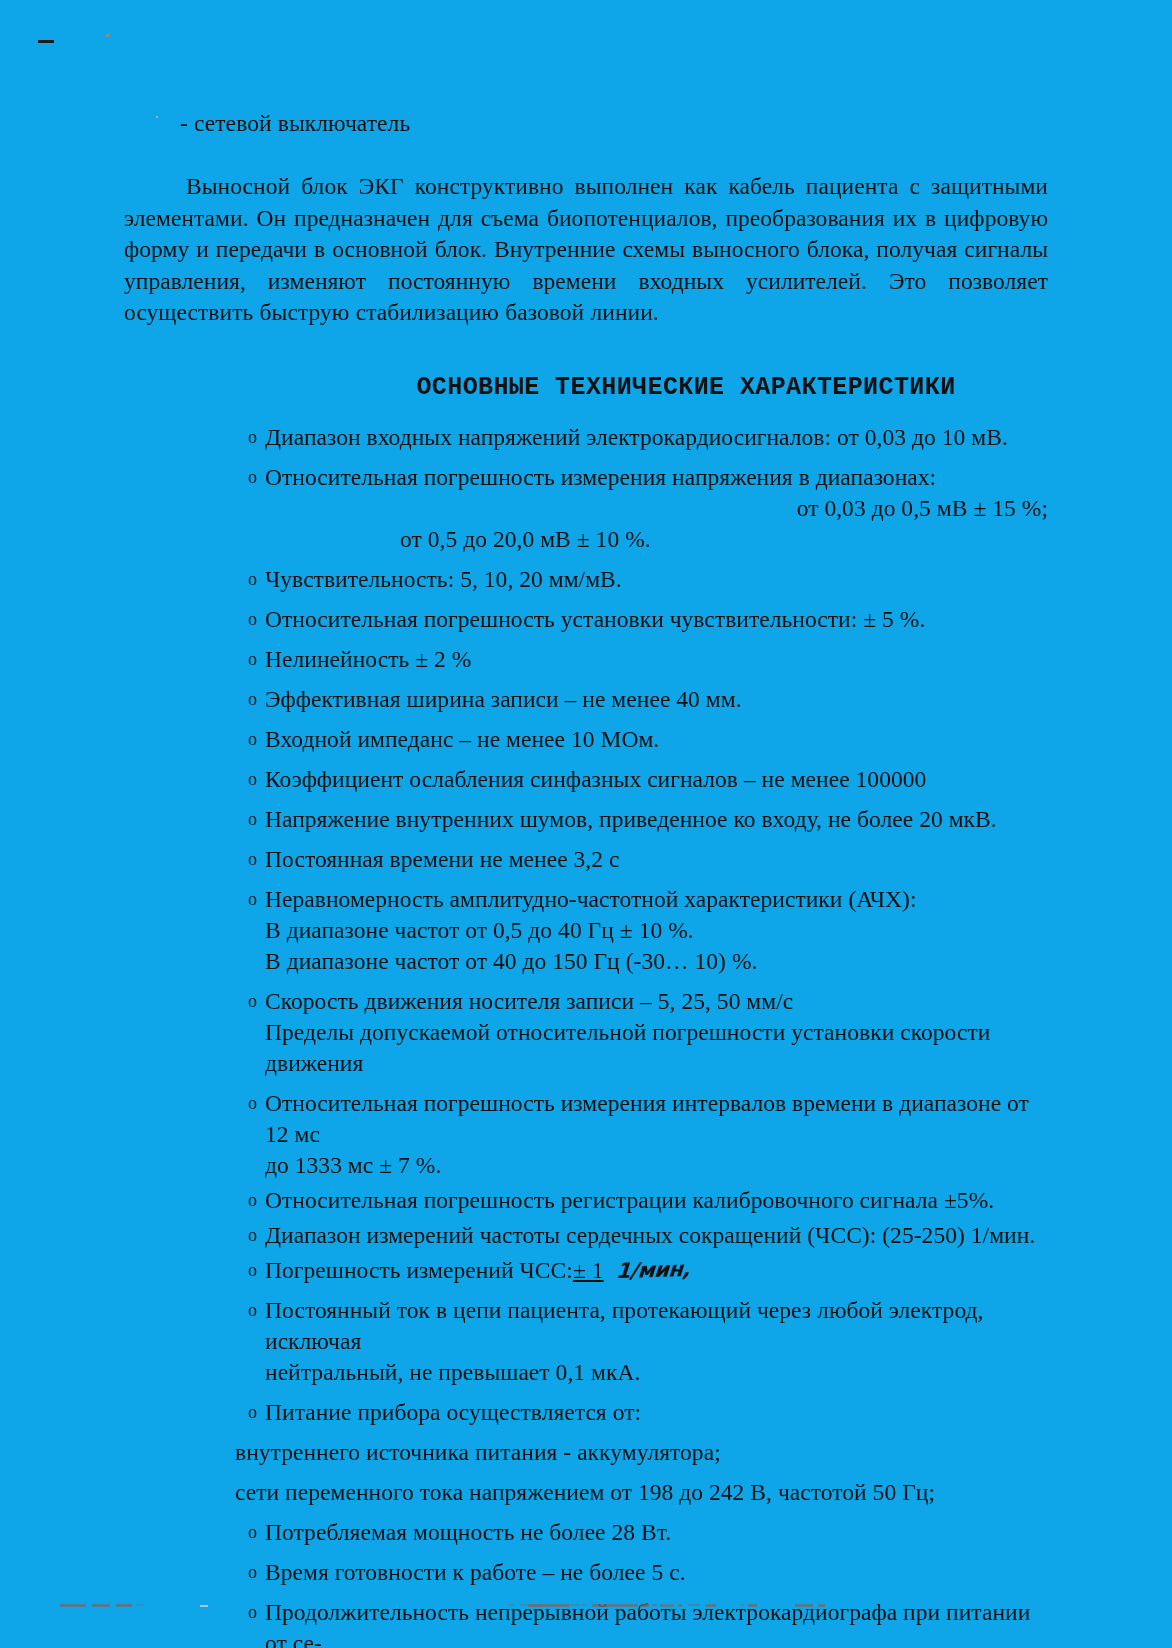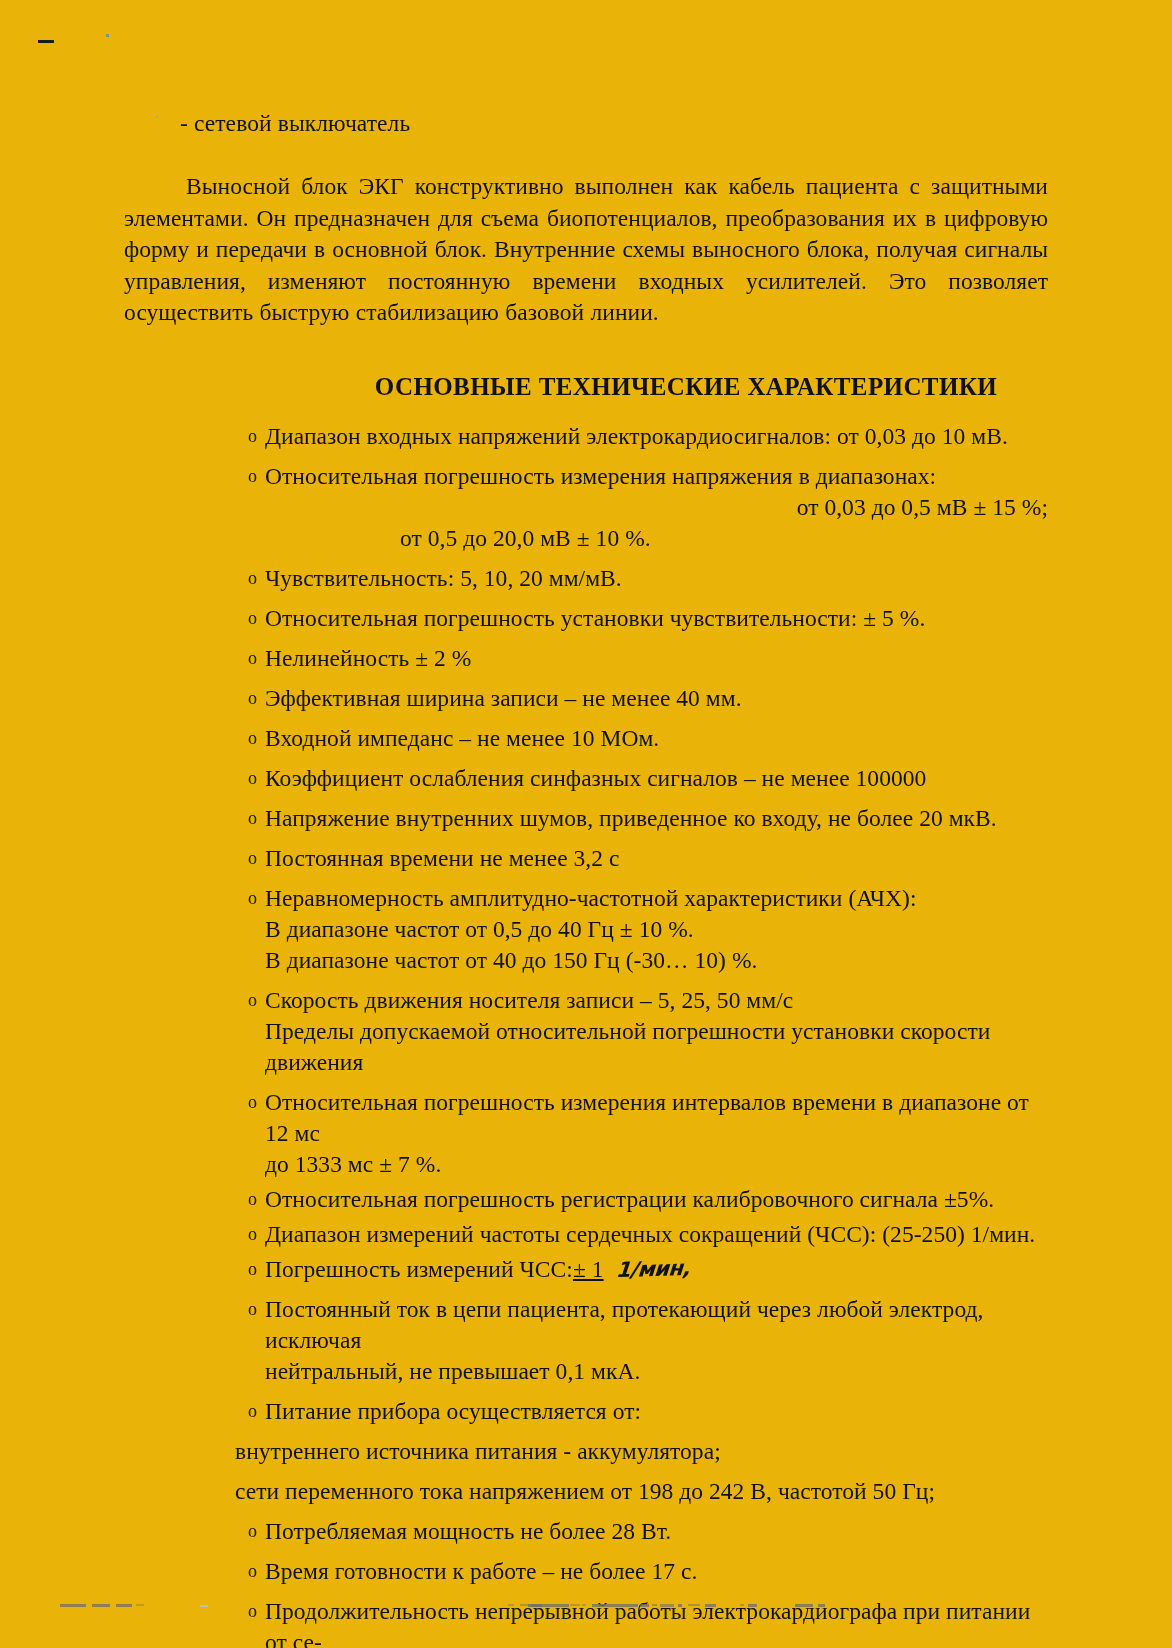--- a/index.html
+++ b/index.html
@@ -9,21 +9,21 @@
     background: #ffffff;
   }
   body {
     font-family: "Liberation Serif", "DejaVu Serif", serif;
     color: #111111;
   }
   .page {
     position: relative;
     width: 1172px;
     height: 1648px;
-    background: #eab308;
+    background: #0ea5e9;
     overflow: hidden;
   }
 
   
   .artifact-dash-tl {
     position: absolute;
     left: 38px;
     top: 40px;
     width: 16px;
     height: 3px;
@@ -105,20 +105,21 @@
     letter-spacing: .05px;
     word-spacing: .4px;
   }
   .section-title {
     margin-top: 44px;
     text-align: center;
     font-size: 25px;
     font-weight: bold;
     letter-spacing: .4px;
     padding-left: 200px;
+    font-family: Liberation Mono, monospace;
   }
 
   .spec-list {
     list-style: none;
     margin: 8px 0 0 0;
     padding: 0;
   }
   .spec-item {
     position: relative;
     padding-left: 141px;
@@ -293,21 +294,21 @@
 
     <ul class="spec-list">
 
       <li class="spec-item">
         <span class="marker">o</span>
         <span>Потребляемая мощность не более 28 Вт.</span>
       </li>
 
       <li class="spec-item">
         <span class="marker">o</span>
-        <span>Время готовности к работе – не более 17 с.</span>
+        <span>Время готовности к работе – не более 5 с.</span>
       </li>
 
       <li class="spec-item">
         <span class="marker">o</span>
         <span>Продолжительность непрерывной работы электрокардиографа при питании от се-</span>
         
       </li>
 
     </ul>
   </div>

